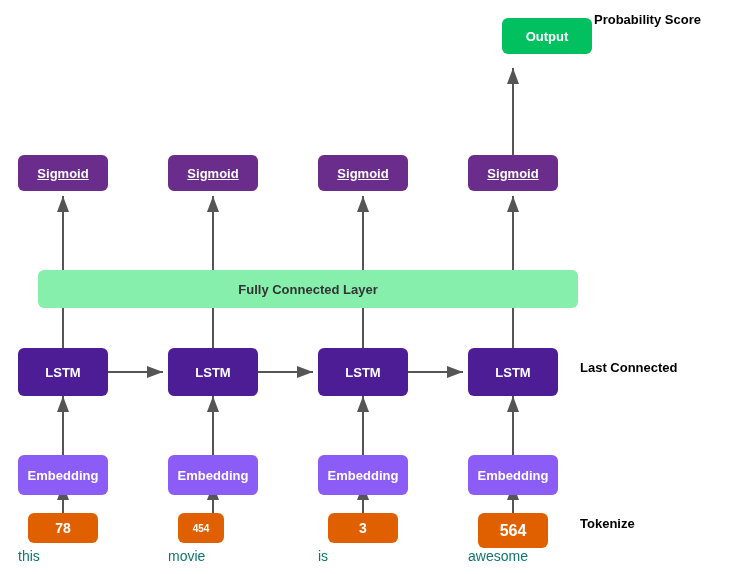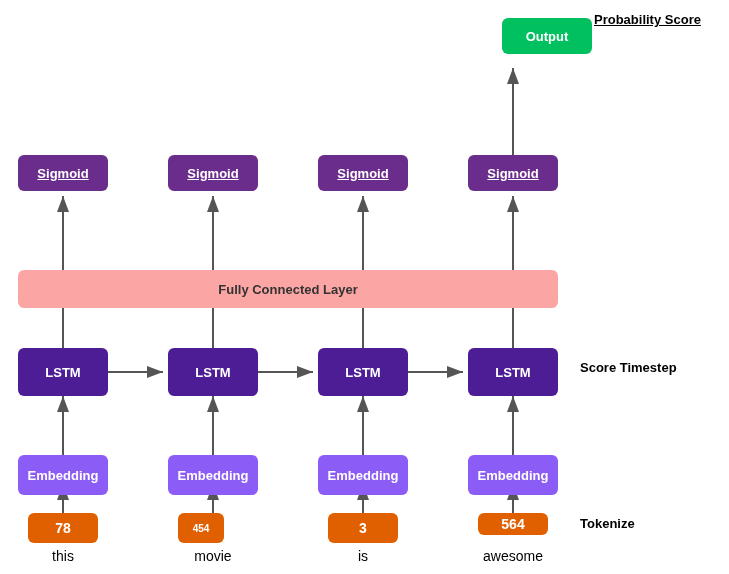--- a/index.html
+++ b/index.html
@@ -27,35 +27,34 @@
       font-weight: bold;
       font-size: 13px;
       color: white;
       text-align: center;
     }
 
     .node-sigmoid { background-color: #6b2d8b; text-decoration: underline; }
     .node-lstm { background-color: #4c1d95; }
     .node-embedding { background-color: #8b5cf6; }
     .node-token { background-color: #e06000; text-align: right; }
-    .node-fc { background-color: #fca5a5; color: #333; }
+    .node-fc { background-color: #86efac; color: #333; margin-left: 20px; }
     .node-output { background-color: #00c060; margin-left: 34px; }
 
     .label-text {
       position: absolute;
       font-weight: bold;
       font-size: 13px;
       color: #000;
     }
 
     .word-label {
       position: absolute;
       font-size: 14px;
-      color: #000000;
-      text-align: center;
+      color: #0f766e;
     }
 
     
     .arrows-svg {
       position: absolute;
       top: 0; left: 0;
       width: 729px;
       height: 574px;
       pointer-events: none;
     }
@@ -100,21 +99,21 @@
     <line x1="513" y1="270" x2="513" y2="196" stroke="#555" stroke-width="2" marker-end="url(#arrowhead)"></line>
 
     <line x1="513" y1="155" x2="513" y2="68" stroke="#555" stroke-width="2" marker-end="url(#arrowhead)"></line>
 
   </svg>
 
   <div class="node node-output" style="left:468px; top:18px; width:90px; height:36px;">
     <span>Output</span>
   </div>
 
-  <div class="label-text" style="left:594px; top:12px;text-decoration:underline;">Probability Score</div>
+  <div class="label-text" style="left:594px; top:12px;">Probability Score</div>
 
   <div class="node node-sigmoid" style="left:18px; top:155px; width:90px; height:36px;">
     <span>Sigmoid</span>
   </div>
 
   <div class="node node-sigmoid" style="left:168px; top:155px; width:90px; height:36px;">
     <span>Sigmoid</span>
   </div>
 
   <div class="node node-sigmoid" style="left:318px; top:155px; width:90px; height:36px;">
@@ -122,21 +121,21 @@
   </div>
 
   <div class="node node-sigmoid" style="left:468px; top:155px; width:90px; height:36px;">
     <span>Sigmoid</span>
   </div>
 
   <div class="node node-fc" style="left:18px; top:270px; width:540px; height:38px; border-radius:6px;">
     <span>Fully Connected Layer</span>
   </div>
 
-  <div class="label-text" style="left:580px; top:360px;">Score Timestep</div>
+  <div class="label-text" style="left:580px; top:360px;">Last Connected</div>
 
   <div class="node node-lstm" style="left:18px; top:348px; width:90px; height:48px;">
     <span>LSTM</span>
   </div>
 
   <div class="node node-lstm" style="left:168px; top:348px; width:90px; height:48px;">
     <span>LSTM</span>
   </div>
 
   <div class="node node-lstm" style="left:318px; top:348px; width:90px; height:48px;">
@@ -168,21 +167,21 @@
   </div>
 
   <div class="node node-token" style="left:178px; top:513px; width:46px; height:30px; font-size:10px;">
     <span>454</span>
   </div>
 
   <div class="node node-token" style="left:328px; top:513px; width:70px; height:30px; font-size:14px;">
     <span>3</span>
   </div>
 
-  <div class="node node-token" style="left:478px; top:513px; width:70px; height:22px; font-size:14px;">
+  <div class="node node-token" style="left:478px; top:513px; width:70px; height:35px; font-size:16px;">
     <span>564</span>
   </div>
 
   <div class="label-text" style="left:580px; top:516px;">Tokenize</div>
 
   <div class="word-label" style="left:18px; top:548px; width:90px;">this</div>
   <div class="word-label" style="left:168px; top:548px; width:90px;">movie</div>
   <div class="word-label" style="left:318px; top:548px; width:90px;">is</div>
   <div class="word-label" style="left:468px; top:548px; width:90px;">awesome</div>
 

